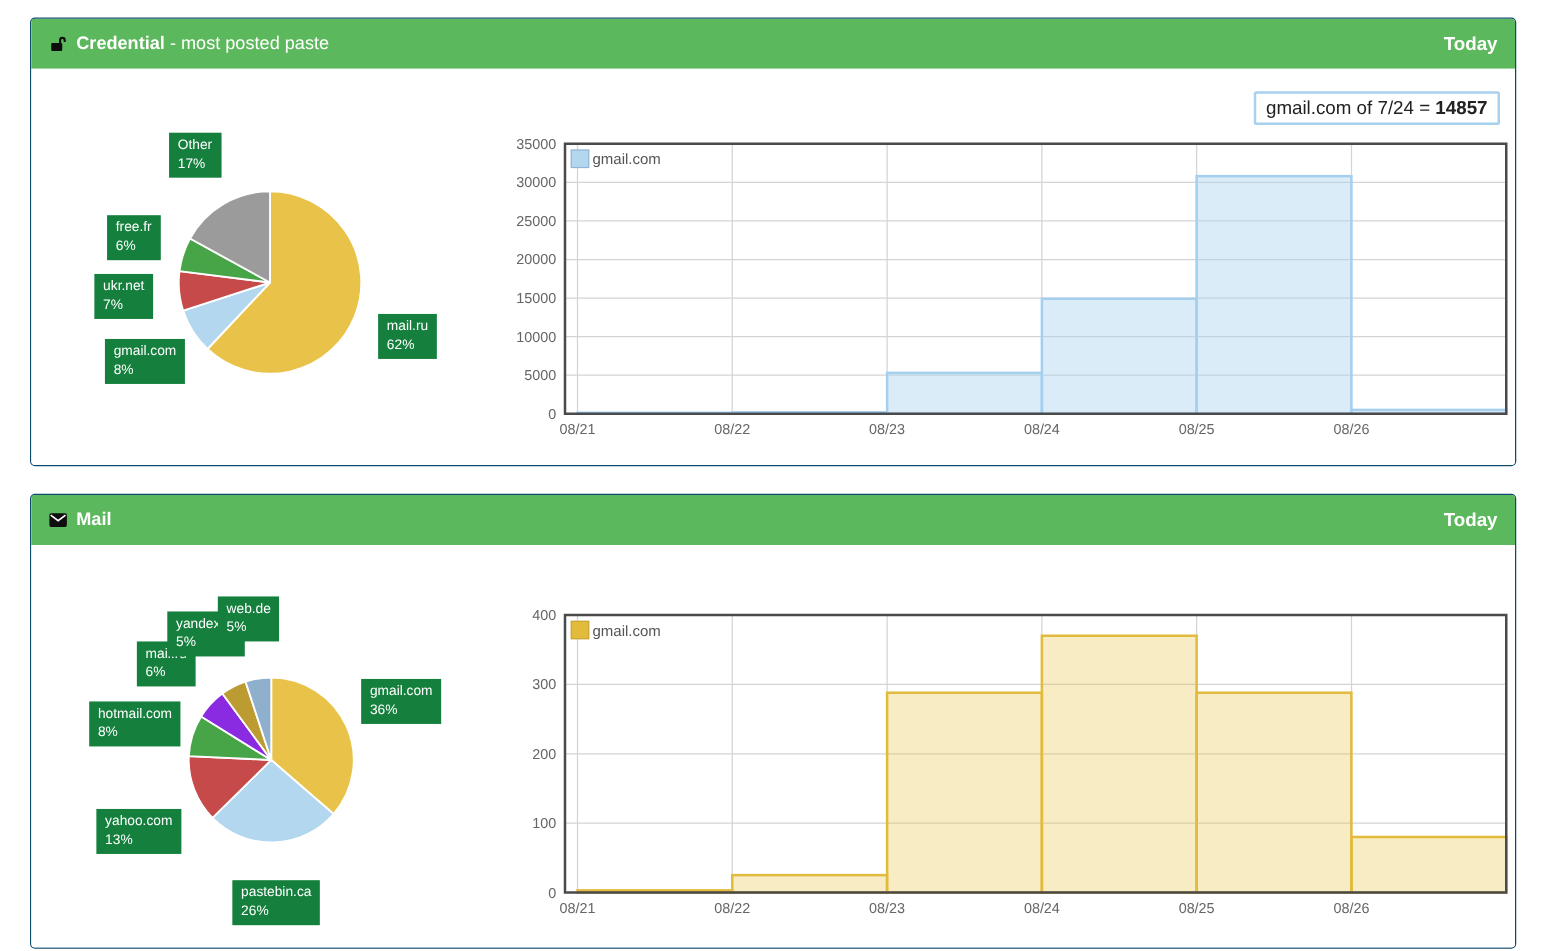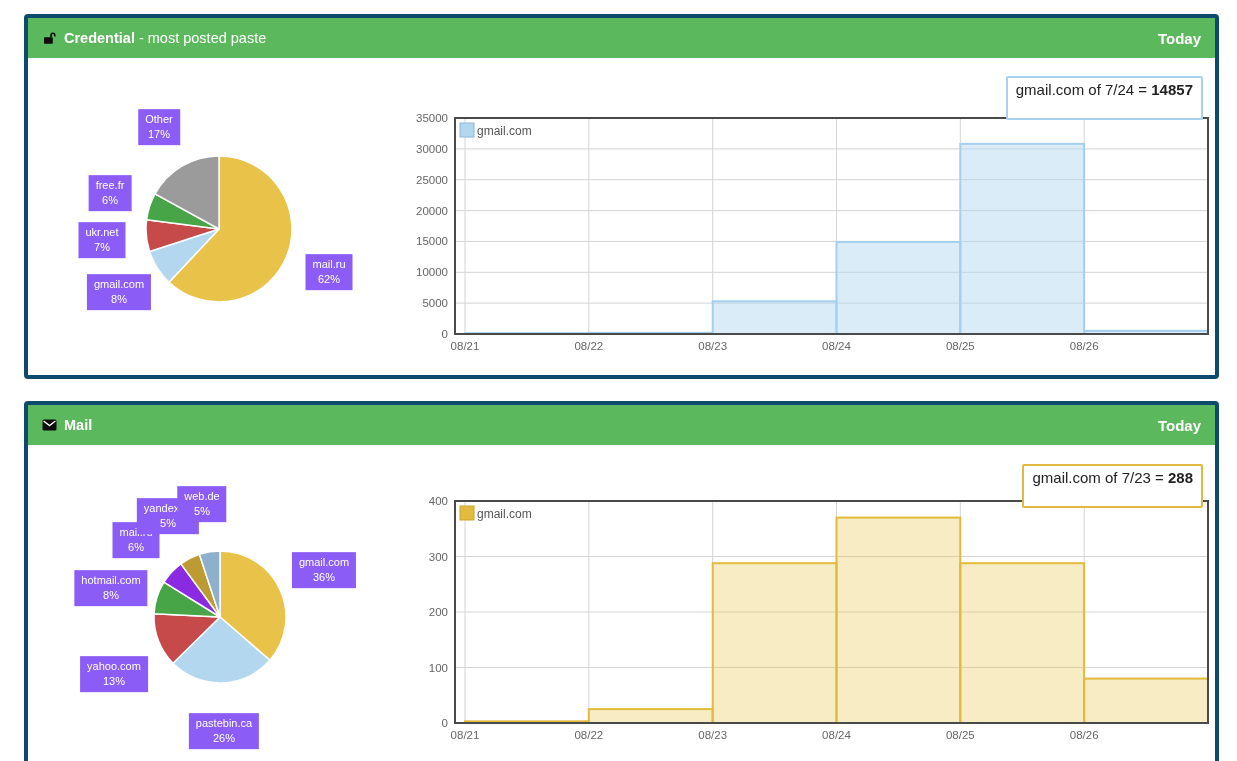--- a/index.html
+++ b/index.html
@@ -3,50 +3,50 @@
 <meta charset="utf-8">
 <style>
   html,body{margin:0;padding:0;}
   body{
     width:1237px;height:761px;background:#fff;
     font-family:"Liberation Sans","DejaVu Sans",sans-serif;
     -webkit-font-smoothing:antialiased;
   }
   .panel{
     width:1187px;margin-left:24px;
-    border:4px solid #0c4a6e;border-radius:4px;
+    border:1px solid #0c4a6e;border-radius:4px;
     overflow:hidden;background:#fff;
   }
   #panel0{margin-top:14px;}
   #panel1{margin-top:22px;}
   .panel-heading{
     background:#5cb85c;color:#fff;height:40px;
     display:flex;align-items:center;padding:0 14px;
     font-size:14.5px;
   }
   .panel-heading .hicon{display:flex;align-items:center;}
   .panel-heading b{margin:0 4px 0 7px;}
   .today{
     margin-left:auto;font-weight:bold;color:#fff;
     cursor:pointer;text-decoration:none;font-size:15px;
   }
   .panel-body{position:relative;background:#fff;}
   #body0{height:317px;}
   #body1{height:322px;}
   .tip{
     position:absolute;right:12px;background:#fff;border-radius:2px;
-    padding:3px 8px 20px 8px;font-size:15px;color:#222;
+    padding:3px 8px 3px 8px;font-size:15px;color:#222;
     white-space:nowrap;z-index:5;margin-left:20px;
   }
   #tip0{top:18px;border:2px solid #a8d1f0;}
   #tip1{top:19px;border:2px solid #e0b93e;}
   .pie-label{
     position:absolute;transform:translate(-50%,-50%);
-    background:#8b5cf6;color:#fff;font-size:11px;line-height:1.35;
-    padding:3px 7px;text-align:center;white-space:nowrap;z-index:3;
+    background:#15803d;color:#fff;font-size:11px;line-height:1.35;
+    padding:3px 7px;text-align:left;white-space:nowrap;z-index:3;
   }
   .pie-svg{position:absolute;z-index:2;}
   .bar-area{position:absolute;left:385px;top:40px;width:802px;height:280px;}
   svg text{font-family:"Liberation Sans","DejaVu Sans",sans-serif;}
 </style>
 </head>
 <body>
 
 <div>
 
@@ -124,24 +124,20 @@
       <span class="hicon">
         <svg width="15" height="12" viewBox="0 0 15 12">
           <rect x="0.5" y="0.5" width="14" height="11" rx="1.5" fill="#0d0d0d"></rect>
           <path d="M1.6 2.1l5.9 4.5 5.9-4.5" stroke="#fff" stroke-width="1.3" fill="none"></path>
         </svg>
       </span>
       <b>Mail</b>
       <a class="today">Today</a>
     </header>
     <div class="panel-body" id="body1">
-      <div class="tip" id="tip1">
-        <span>gmail.com of 7/23 =</span>
-        <b>288</b>
-      </div>
       <div class="bar-area" id="bar1"><svg width="802" height="280">
             <line x1="42" y1="182.5" x2="795" y2="182.5" stroke="#d4d4d4" stroke-width="1"></line>
             <line x1="42" y1="127.0" x2="795" y2="127.0" stroke="#d4d4d4" stroke-width="1"></line>
             <line x1="42" y1="71.5" x2="795" y2="71.5" stroke="#d4d4d4" stroke-width="1"></line>
             <line x1="52.0" y1="16" x2="52.0" y2="238" stroke="#d4d4d4" stroke-width="1"></line>
             <line x1="175.8" y1="16" x2="175.8" y2="238" stroke="#d4d4d4" stroke-width="1"></line>
             <line x1="299.7" y1="16" x2="299.7" y2="238" stroke="#d4d4d4" stroke-width="1"></line>
             <line x1="423.5" y1="16" x2="423.5" y2="238" stroke="#d4d4d4" stroke-width="1"></line>
             <line x1="547.3" y1="16" x2="547.3" y2="238" stroke="#d4d4d4" stroke-width="1"></line>
             <line x1="671.2" y1="16" x2="671.2" y2="238" stroke="#d4d4d4" stroke-width="1"></line>

